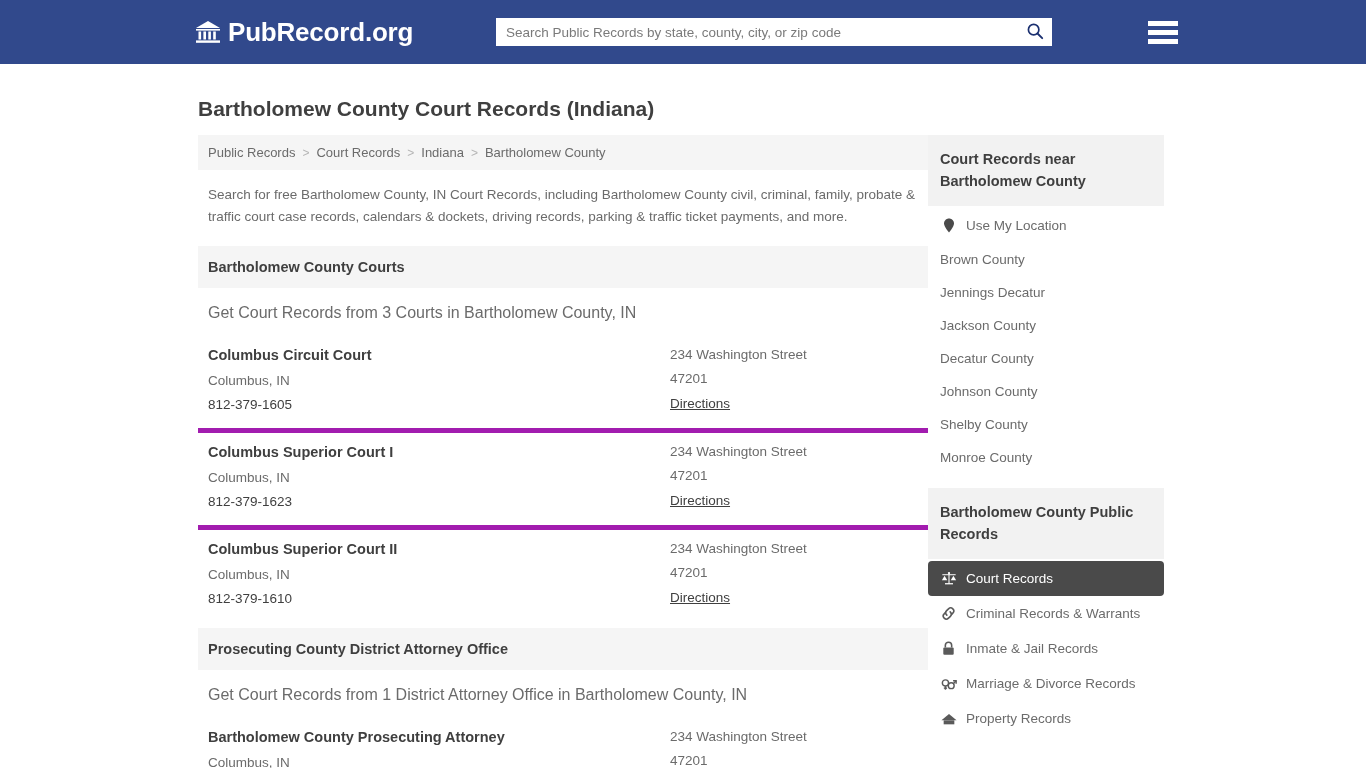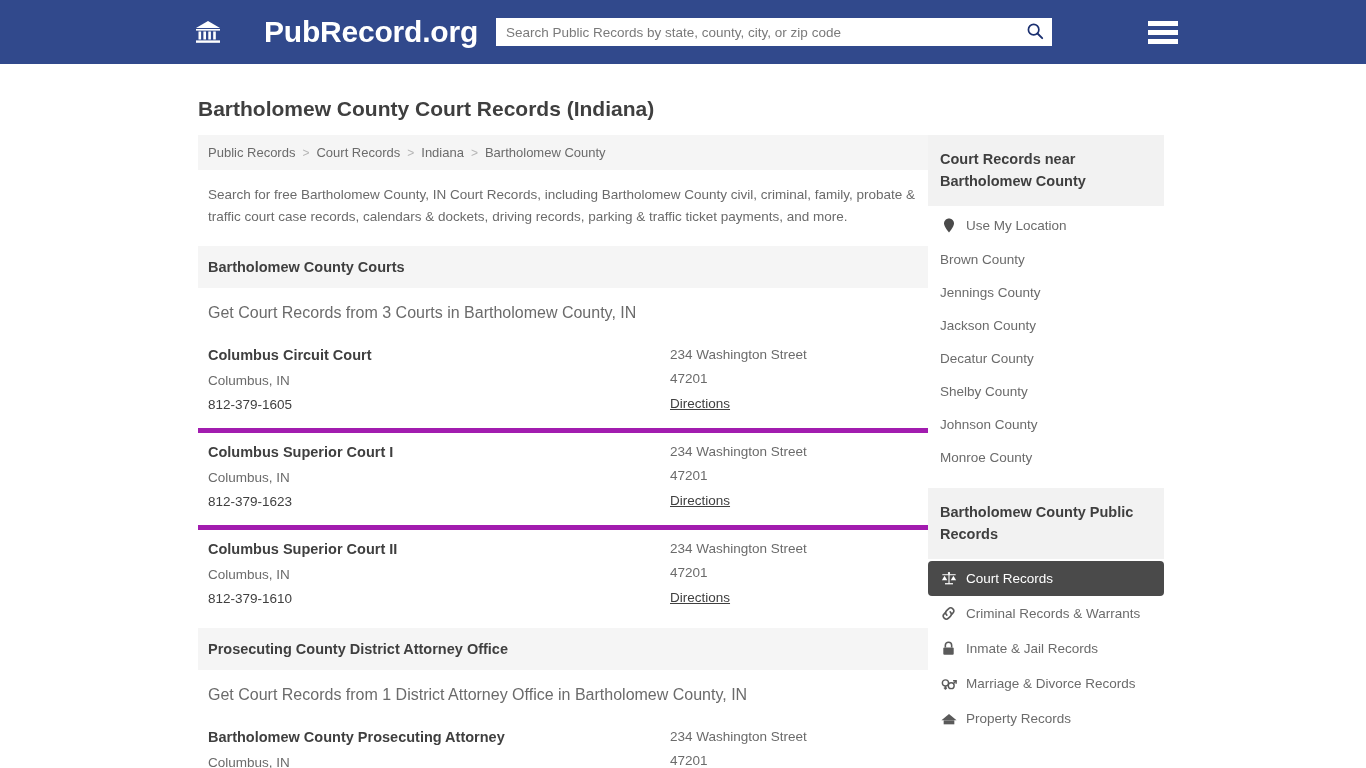--- a/index.html
+++ b/index.html
@@ -28,26 +28,25 @@
     margin-left: 195px;
     gap: 7px;
     text-decoration: none;
   }
   .brand-icon {
     width: 26px; height: 24px;
     display: block;
   }
   .brand-text {
     color: #ffffff;
-    font-size: 30px;
+    font-size: 26px;
     font-weight: bold;
     letter-spacing: -0.2px;
     line-height: 1;
     white-space: nowrap;
-    margin-left: 36px;
   }
   .search-wrap {
     position: absolute;
     left: 496px;
     top: 18px;
     width: 556px;
     height: 28px;
     background: #ffffff;
     display: flex;
     align-items: flex-start;
@@ -358,25 +357,25 @@
         <div class="side-list">
           <a class="side-item" href="#">
             <span class="side-icon">
               <svg viewBox="0 0 14 18" width="12" height="15" aria-hidden="true">
                 <path d="M7 0.5C3.7 0.5 1 3.1 1 6.4c0 4.3 6 11.1 6 11.1s6-6.8 6-11.1C13 3.1 10.3 0.5 7 0.5z" fill="#4a4a4a"></path>
               </svg>
             </span>
             <span>Use My Location</span>
           </a>
           <a class="side-item side-item-nolead" href="#">Brown County</a>
-          <a class="side-item side-item-nolead" href="#">Jennings County</a>
+          <a class="side-item side-item-nolead" href="#">Jennings Decatur</a>
           <a class="side-item side-item-nolead" href="#">Jackson County</a>
           <a class="side-item side-item-nolead" href="#">Decatur County</a>
+          <a class="side-item side-item-nolead" href="#">Johnson County</a>
           <a class="side-item side-item-nolead" href="#">Shelby County</a>
-          <a class="side-item side-item-nolead" href="#">Johnson County</a>
           <a class="side-item side-item-nolead" href="#">Monroe County</a>
         </div>
 
         <div class="sidebar-gap"></div>
 
         <div class="side-head">Bartholomew County Public Records</div>
         <div class="side-list">
 
 
           <a class="side-item active" href="#">

